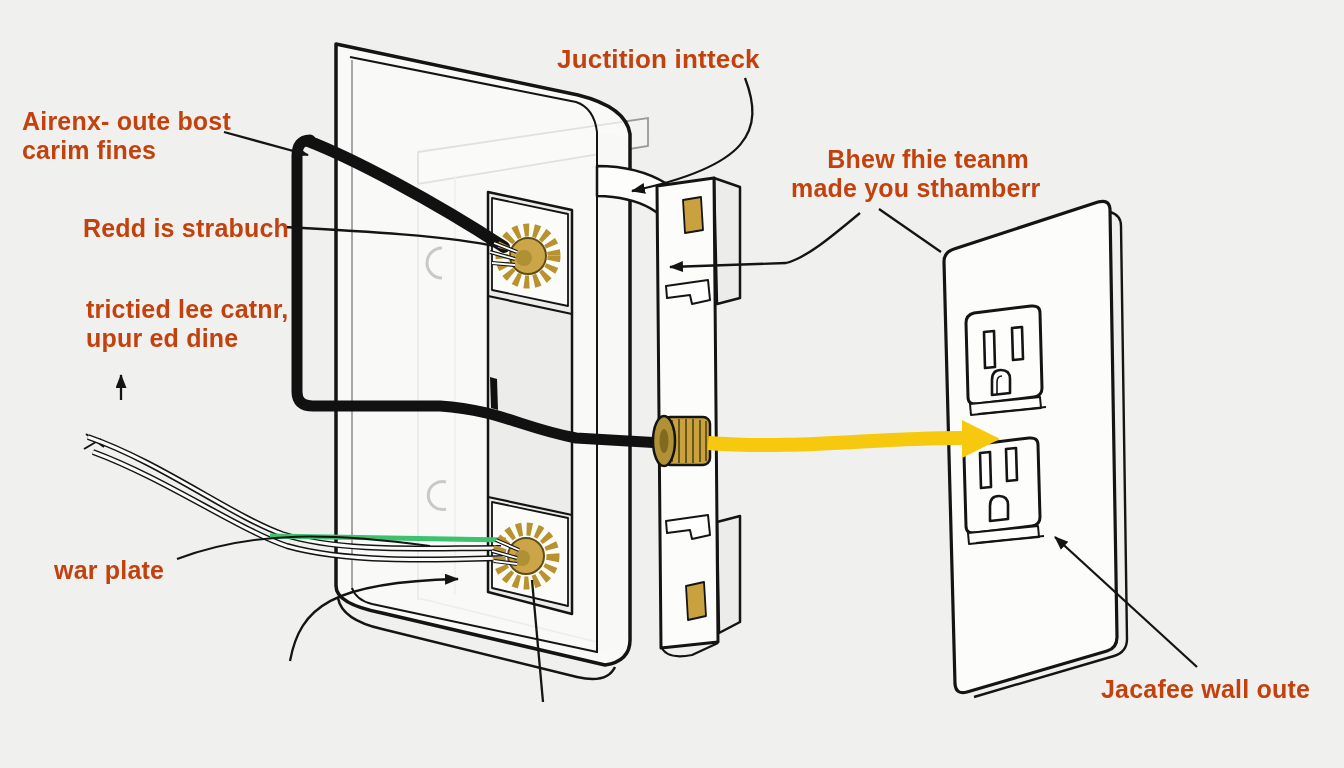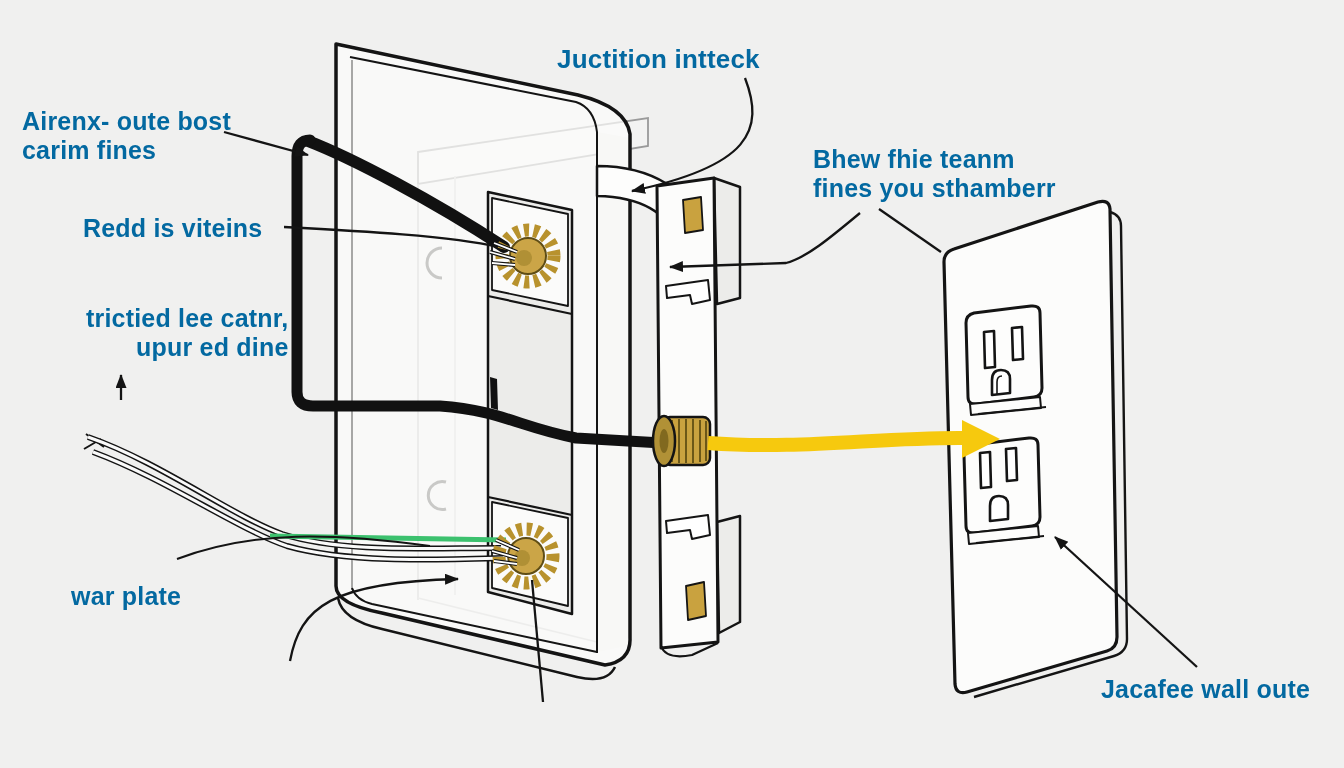--- a/index.html
+++ b/index.html
@@ -1,27 +1,27 @@
 <!DOCTYPE html>
 <html><head>
 <meta charset="utf-8">
 <style>
   html,body{margin:0;padding:0;}
   body{background:#f0f0ef;font-family:"Liberation Sans",sans-serif;}
   .stage{position:relative;width:1344px;height:768px;overflow:hidden;background:#f0f0ef;}
   .stage svg{position:absolute;left:0;top:0;}
-  .lbl{position:absolute;font:600 25px/29px "Liberation Sans",sans-serif;color:#0369a1;letter-spacing:.2px;white-space:nowrap;}
+  .lbl{position:absolute;font:600 25px/29px "Liberation Sans",sans-serif;color:#c2410c;letter-spacing:.2px;white-space:nowrap;}
   .lbl-junction{left:557px;top:45px;font-size:26px;}
   .lbl-airenx{left:22px;top:107px;}
   .lbl-redd{left:83px;top:214px;}
-  .lbl-twisted{left:86px;top:304px;text-align:right;}
-  .lbl-war{left:71px;top:556px;margin-top:26px;}
+  .lbl-twisted{left:86px;top:295px;}
+  .lbl-war{left:54px;top:556px;}
   .lbl-sleeved{left:228px;top:673px;}
   .lbl-install{left:490px;top:714px;}
-  .lbl-bhew{left:813px;top:145px;width:238px;text-align:left;}
+  .lbl-bhew{left:791px;top:145px;width:238px;text-align:right;}
   .lbl-outlet{left:1085px;top:675px;margin-left:16px;}
   .lbl span{display:block;}
 </style>
 </head>
 <body>
 
 <div class="stage">
 
 <svg width="1344" height="768" viewBox="0 0 1344 768">
   <defs>
@@ -155,36 +155,36 @@
 <div class="lbl lbl-junction">
   <span>Juctition intteck</span>
 </div>
 
 <div class="lbl lbl-airenx">
   <span>Airenx- oute bost</span>
   <span>carim fines</span>
 </div>
 
 <div class="lbl lbl-redd">
-  <span>Redd is viteins</span>
+  <span>Redd is strabuch</span>
 </div>
 
 <div class="lbl lbl-twisted">
   <span>trictied lee catnr,</span>
   <span>upur ed dine</span>
 </div>
 
 <div class="lbl lbl-war">
   <span>war plate</span>
 </div>
 
 
 
 <div class="lbl lbl-bhew">
   <span>Bhew fhie teanm</span>
-  <span>fines you sthamberr</span>
+  <span>made you sthamberr</span>
 </div>
 
 <div class="lbl lbl-outlet">
   <span>Jacafee wall oute</span>
 </div>
 
 </div>
 
 </body></html>

